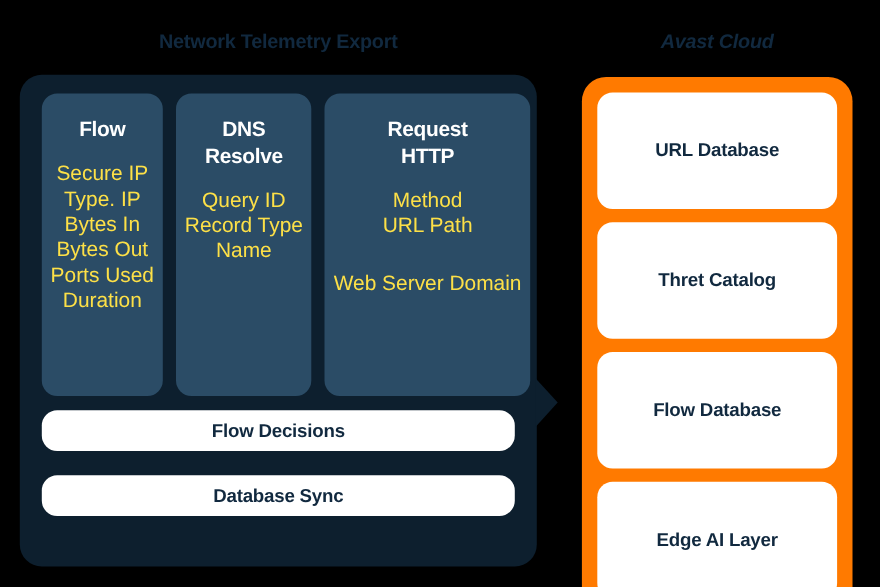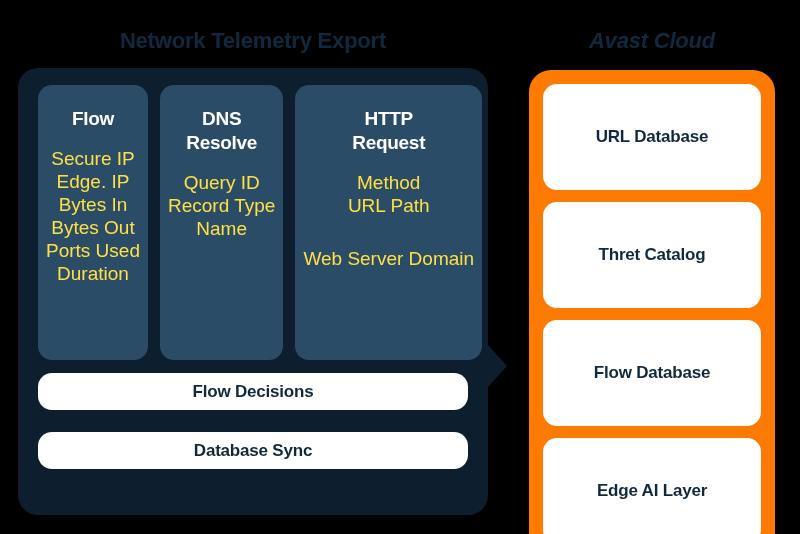--- a/index.html
+++ b/index.html
@@ -12,21 +12,21 @@
     width: 800px;
     height: 534px;
     background: #000000;
     font-family: "Liberation Sans", sans-serif;
     overflow: hidden;
   }
 
   
   .section-title {
     position: absolute;
-    font-size: 22px;
+    font-size: 18px;
     font-weight: bold;
     color: #11293f;
     letter-spacing: -0.2px;
     text-align: center;
     white-space: nowrap;
   }
   #title-left  { left: 18px;  top: 28px; width: 470px; }
   #title-right { left: 529px; top: 28px; width: 246px; font-style: italic; }
 
   
@@ -154,21 +154,21 @@
   <div id="telemetry-panel">
 
     <div id="columns-row">
 
       <div class="column-card">
         <div class="column-title">
           <span class="ln">Flow</span>
         </div>
         <ul class="field-list">
           <li class="field-item">Secure IP</li>
-          <li class="field-item">Edge. IP</li>
+          <li class="field-item">Type. IP</li>
           <li class="field-item">Bytes In</li>
           <li class="field-item">Bytes Out</li>
           <li class="field-item">Ports Used</li>
           <li class="field-item">Duration</li>
         </ul>
       </div>
 
       <div class="column-card">
         <div class="column-title">
           <span class="ln">DNS</span>
@@ -176,22 +176,22 @@
         </div>
         <ul class="field-list">
           <li class="field-item">Query ID</li>
           <li class="field-item">Record Type</li>
           <li class="field-item">Name</li>
         </ul>
       </div>
 
       <div class="column-card">
         <div class="column-title">
+          <span class="ln">Request</span>
           <span class="ln">HTTP</span>
-          <span class="ln">Request</span>
         </div>
         <ul class="field-list">
           <li class="field-item">Method</li>
           <li class="field-item">URL Path</li>
           <li class="field-item spaced">Web Server Domain</li>
         </ul>
       </div>
 
     </div>
 

